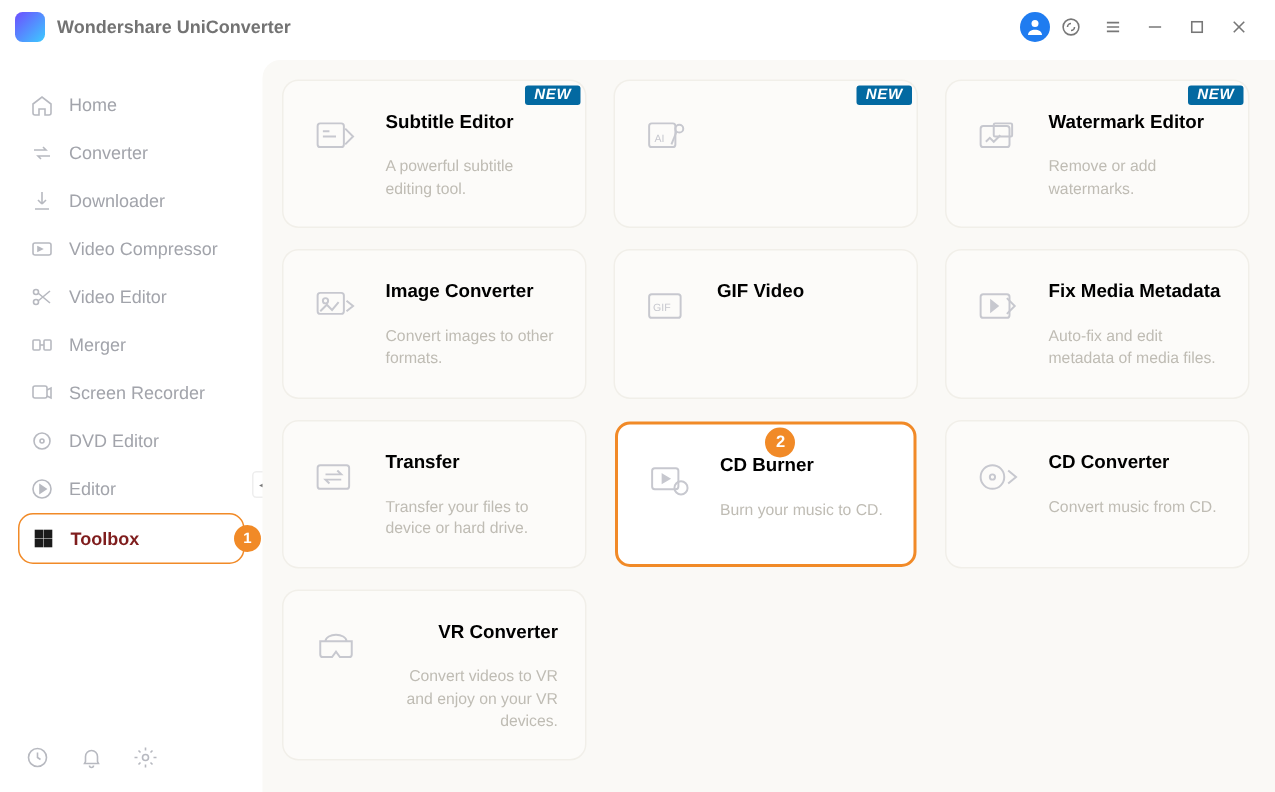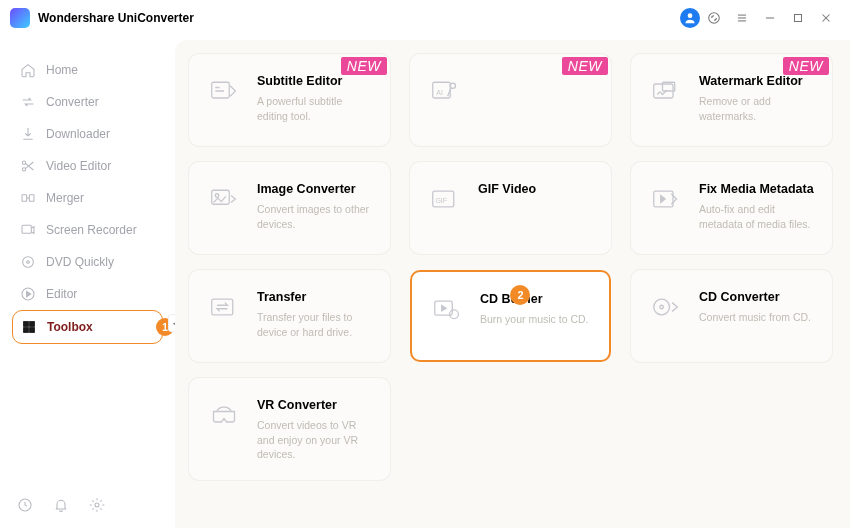--- a/index.html
+++ b/index.html
@@ -2,21 +2,21 @@
 <html><head>
 <meta charset="utf-8">
 <style>
   * { box-sizing: border-box; margin: 0; padding: 0; }
   html, body { width: 850px; height: 528px; font-family: -apple-system, "Segoe UI", Arial, sans-serif; background: #fff; overflow: hidden; }
   .app { display: flex; flex-direction: column; height: 100%; }
 
   
   .titlebar { display: flex; align-items: center; height: 36px; padding: 0 10px; }
   .titlebar .logo { width: 20px; height: 20px; border-radius: 5px; background: linear-gradient(135deg,#6d4eff,#3ccbff); }
-  .titlebar .title { font-size: 12px; font-weight: 600; color: #000000; margin-left: 8px; }
+  .titlebar .title { font-size: 12px; font-weight: 600; color: #737373; margin-left: 8px; }
   .titlebar .spacer { flex: 1; }
   .tb-btn { width: 28px; height: 28px; display: flex; align-items: center; justify-content: center; color: #777; cursor: pointer; }
   .tb-btn.user { background:#1f7cf0; color:#fff; border-radius:50%; width:20px; height:20px; }
   .tb-btn svg { width: 14px; height: 14px; stroke: currentColor; fill: none; stroke-width: 1.8; }
 
   
   .body { flex: 1; display: flex; position: relative; }
 
   .sidebar { width: 175px; padding: 18px 12px 8px 12px; display: flex; flex-direction: column; }
   .sidebar .items { flex: 1; text-align: center; }
@@ -37,27 +37,27 @@
   .sidebar .bottom .bot-btn { width:18px; height:18px; display:flex; align-items:center; justify-content:center; cursor:pointer; }
   .sidebar .bottom svg { width:16px; height:16px; stroke:#b7b9c0; fill:none; stroke-width:1.6; }
 
   .content { flex:1; background:#faf9f6; border-radius:12px 0 0 0; margin-top:4px; padding: 14px 18px 18px 14px; overflow:auto; position:relative; }
   .grid { display:grid; grid-template-columns: repeat(3, 1fr); gap: 16px 20px; }
   .card { position:relative; background:#fcfbf9; border-radius:10px; padding: 20px 18px 18px 18px; min-height: 92px; display:flex; gap:16px; box-shadow: 0 0 0 1px #f1efe9; cursor:pointer; }
   .card .card-icon { width:34px; height:34px; flex:0 0 34px; display:flex; align-items:center; justify-content:center; }
   .card .card-icon svg { width:28px; height:24px; stroke:#c7c8cf; fill:none; stroke-width:1.5; }
   .card .txt { flex:1; }
   .card .card-title { font-size:12.5px; font-weight:600; color:#000000; margin-bottom:6px; }
-  .card .card-desc { font-size:10.5px; color:#bfbcb4; line-height:1.4; }
+  .card .card-desc { font-size:10.5px; color:#bfbcb4; line-height:1.4;margin-top:16px; }
   .card.highlight { background:#fff; border:2px solid #f18a27; box-shadow:none; }
-  .card .new-badge { position:absolute; top:3px; right:3px; background:#ec4899; color:#fff; font-size:14px; font-weight:400; font-style:italic; padding:1px 6px; border-radius:2px; letter-spacing:.5px; }
+  .card .new-badge { position:absolute; top:3px; right:3px; background:#0369a1; color:#fff; font-size:10px; font-weight:700; font-style:italic; padding:1px 6px; border-radius:2px; letter-spacing:.5px; }
   .col-badge { position:absolute; left: calc(33.33% + (33.33% / 2) - 2px); top:245px; width:20px; height:20px; background:#f18a27; color:#fff; border-radius:50%; font-size:11px; font-weight:700; display:flex; align-items:center; justify-content:center; z-index:5; }
 
   
-  .row4 { grid-column: 1 / 2; }
+  .row4 { grid-column: 1 / 2; text-align: right; }
 </style>
 </head>
 <body>
 
 <div class="app">
   <div class="titlebar">
     <div class="logo"></div>
     <div class="title">Wondershare UniConverter</div>
     <div class="spacer"></div>
     <div class="tb-btn user">
@@ -120,20 +120,29 @@
           <span class="nav-icon">
               <svg viewBox="0 0 24 24">
                 <path d="M12 3v12m0 0l-4-4m4 4l4-4M5 20h14"></path>
               </svg>
             </span>
           <span>Downloader</span>
         </div>
         <div class="nav-item">
           <span class="nav-icon">
               <svg viewBox="0 0 24 24">
+                <rect x="3" y="6" width="18" height="12" rx="2"></rect>
+                <path d="M8 10l4 2-4 2z" fill="#b7b9c0"></path>
+              </svg>
+            </span>
+          <span>Video Compressor</span>
+        </div>
+        <div class="nav-item">
+          <span class="nav-icon">
+              <svg viewBox="0 0 24 24">
                 <circle cx="6" cy="7" r="2.5"></circle>
                 <circle cx="6" cy="17" r="2.5"></circle>
                 <path d="M8 8l12 10M8 16L20 6"></path>
               </svg>
             </span>
           <span>Video Editor</span>
         </div>
         <div class="nav-item">
           <span class="nav-icon">
               <svg viewBox="0 0 24 24">
@@ -153,21 +162,21 @@
             </span>
           <span>Screen Recorder</span>
         </div>
         <div class="nav-item">
           <span class="nav-icon">
               <svg viewBox="0 0 24 24">
                 <circle cx="12" cy="12" r="8"></circle>
                 <circle cx="12" cy="12" r="2"></circle>
               </svg>
             </span>
-          <span>DVD Quickly</span>
+          <span>DVD Editor</span>
         </div>
         <div class="nav-item">
           <span class="nav-icon">
               <svg viewBox="0 0 24 24">
                 <circle cx="12" cy="12" r="9"></circle>
                 <path d="M10 8l6 4-6 4z" fill="#b7b9c0"></path>
               </svg>
             </span>
           <span>Editor</span>
         </div>
@@ -257,21 +266,21 @@
           <div class="card-icon">
               <svg viewBox="0 0 32 24">
                 <rect x="2" y="2" width="20" height="16" rx="2"></rect>
                 <circle cx="8" cy="8" r="2"></circle>
                 <path d="M4 16l5-5 4 4 5-6"></path>
                 <path d="M24 8l5 4-5 4"></path>
               </svg>
             </div>
           <div class="txt">
             <div class="card-title">Image Converter</div>
-            <div class="card-desc">Convert images to other devices.</div>
+            <div class="card-desc">Convert images to other formats.</div>
           </div>
         </div>
 
         <div class="card">
           <div class="card-icon">
               <svg viewBox="0 0 32 24">
                 <rect x="2" y="3" width="24" height="18" rx="2"></rect>
                 <text x="5" y="16" font-size="8" fill="#c7c8cf" stroke="none">GIF</text>
               </svg>
             </div>

